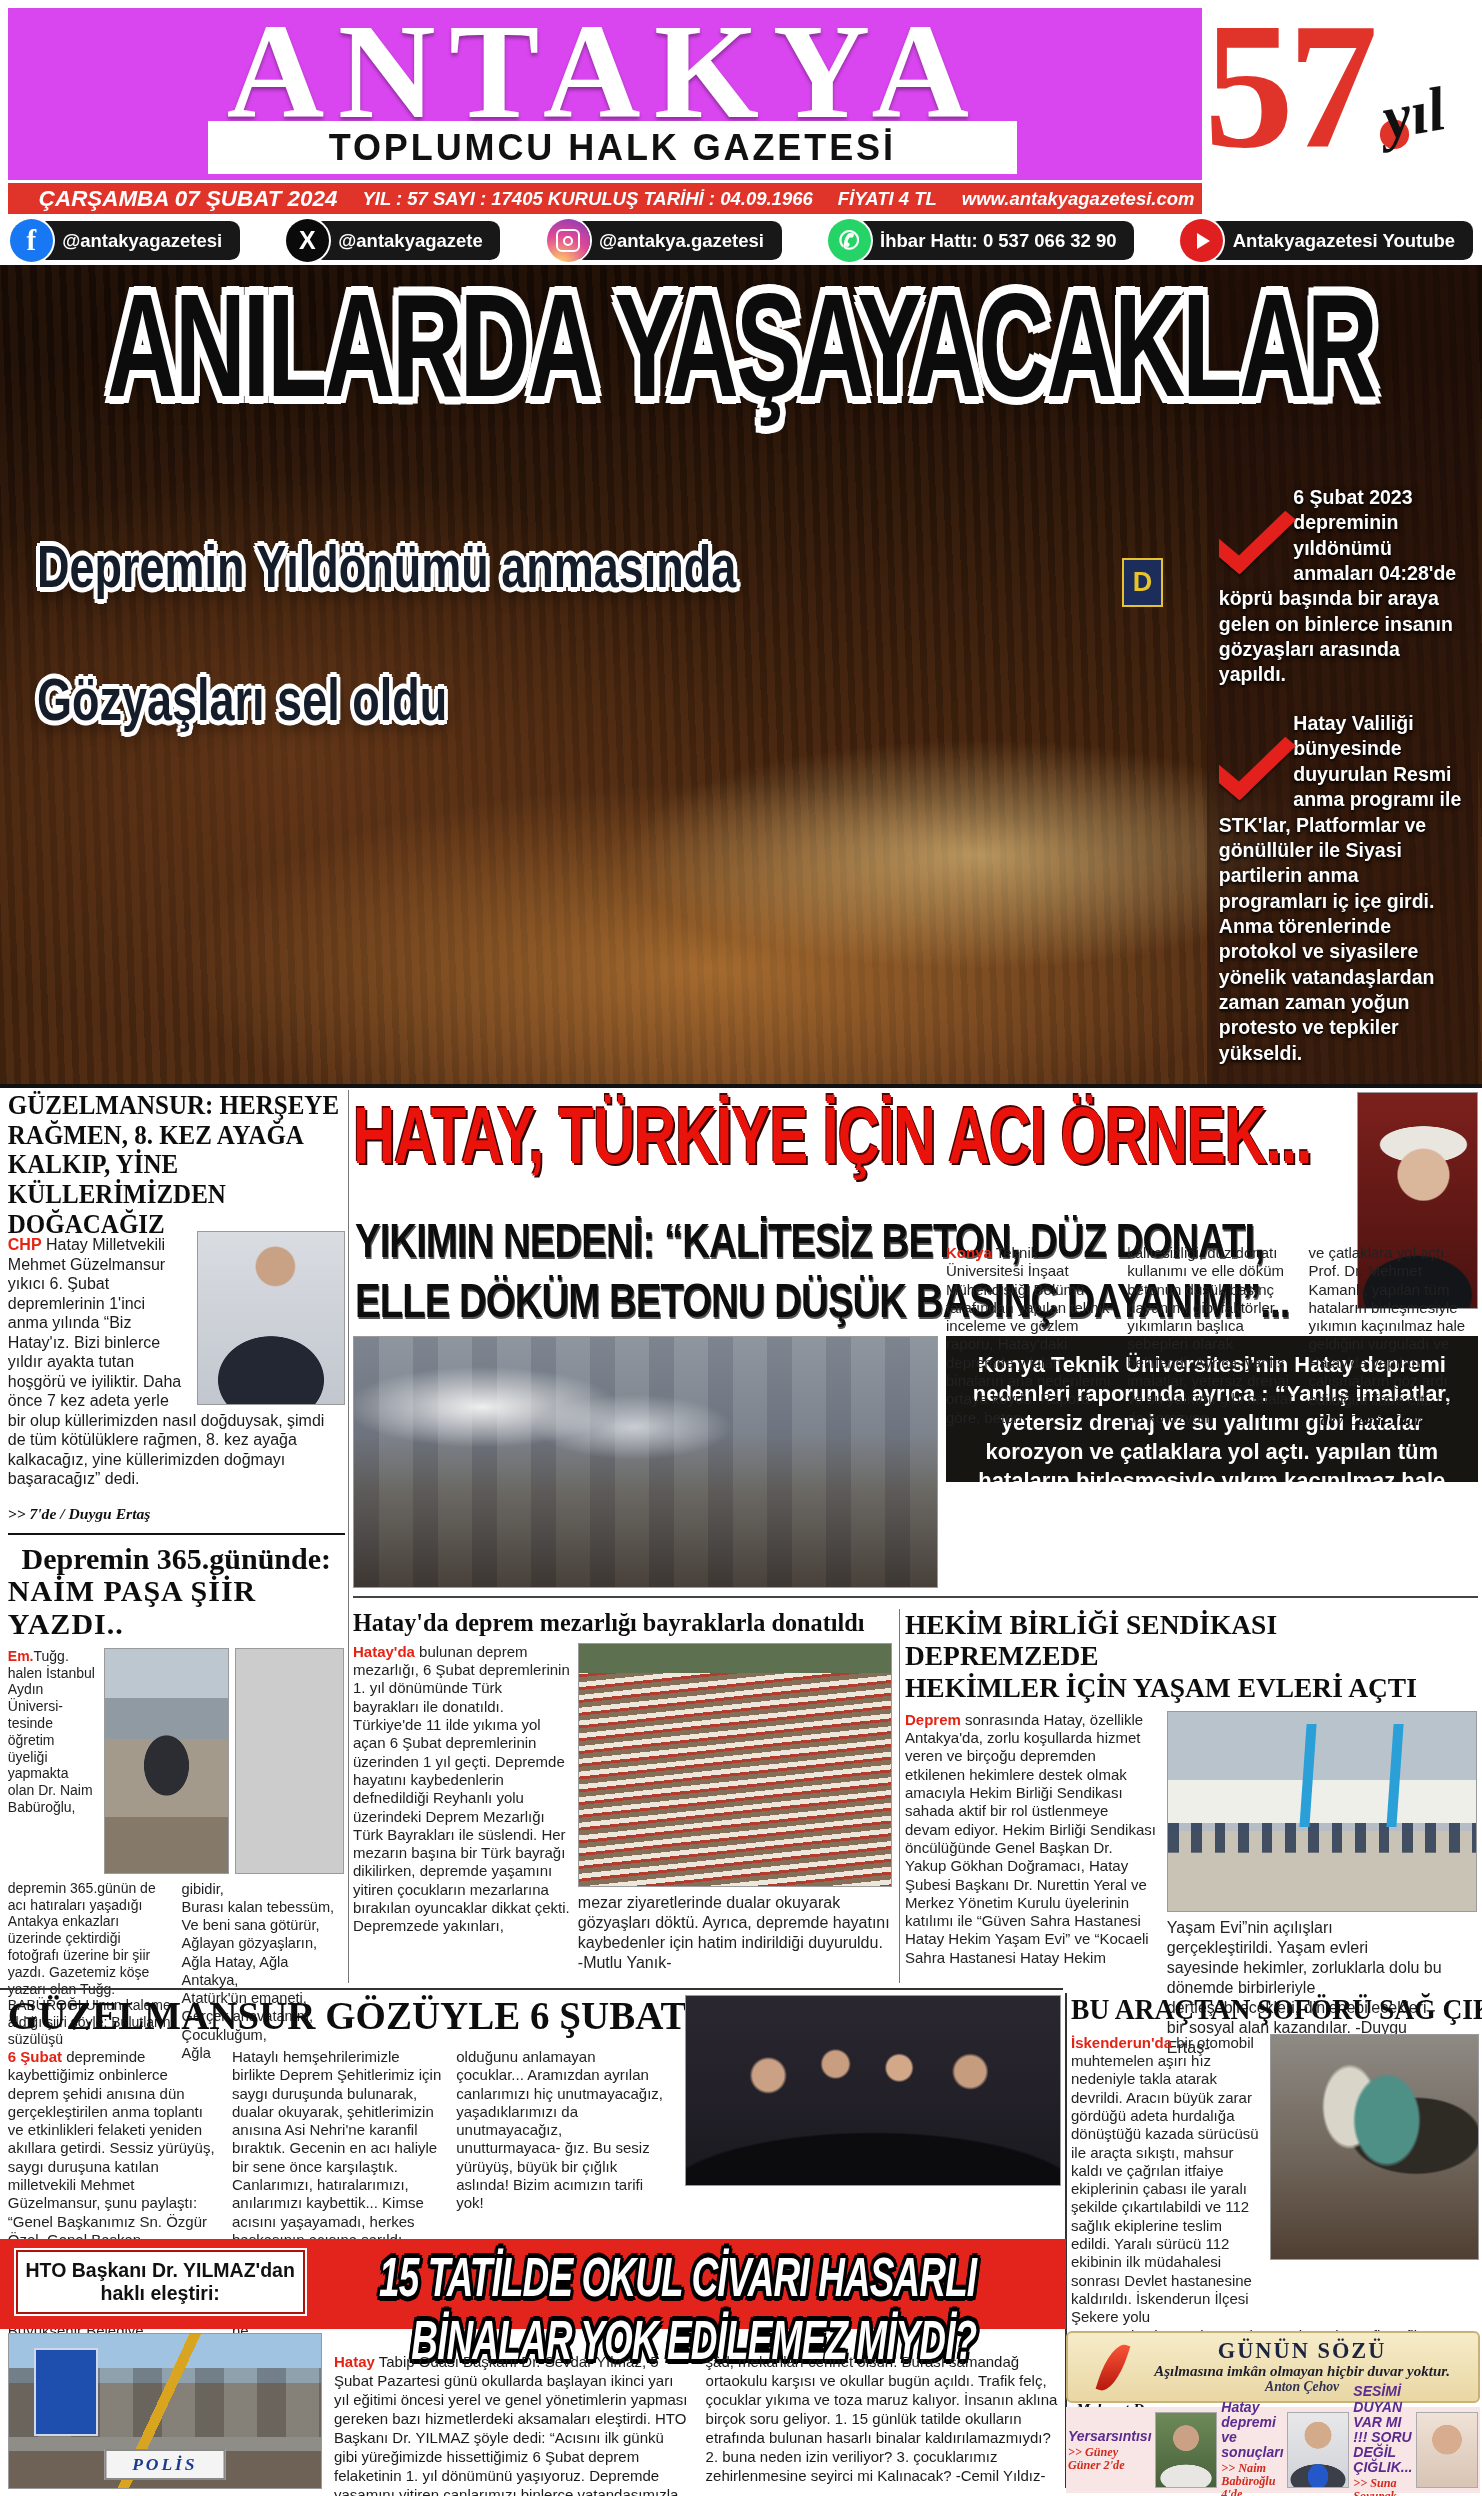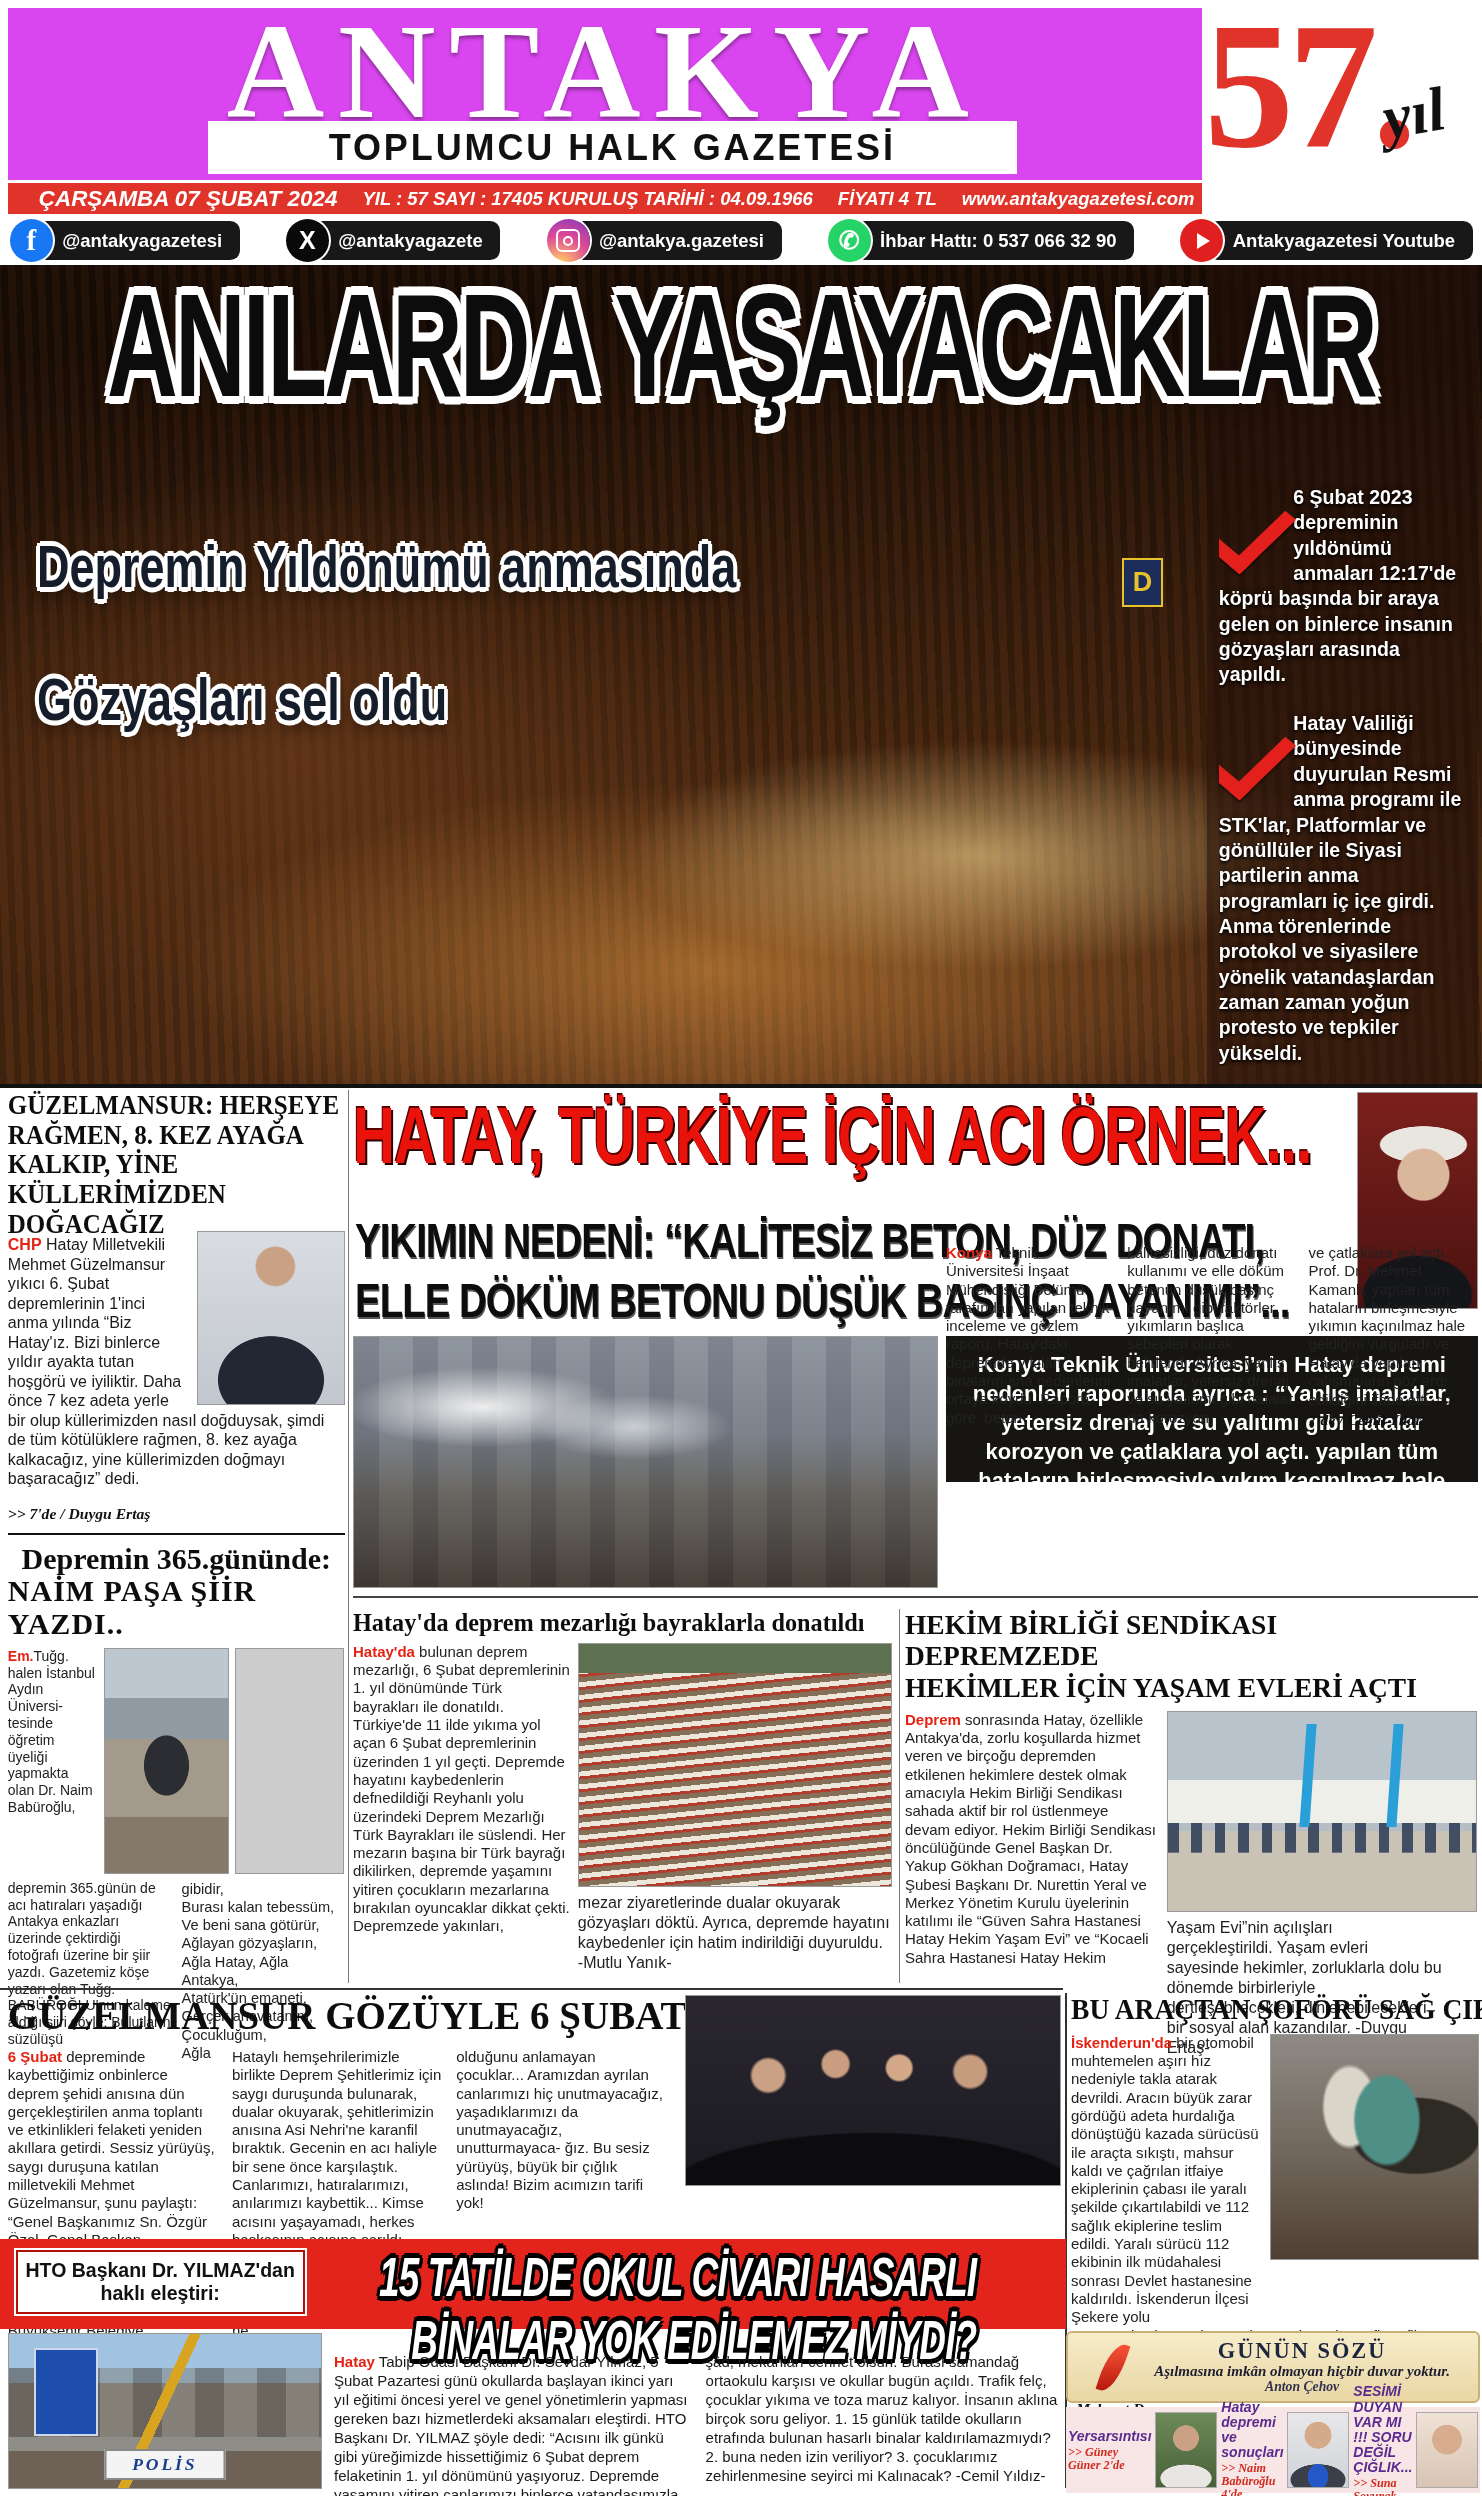--- a/index.html
+++ b/index.html
@@ -298,21 +298,21 @@
           <span class="yt-play"></span>
         </div>
       <div class="spill">Antakyagazetesi Youtube</div>
     </div>
   </div>
 
   <div class="lead">
     <div class="lead-sidebar">
       <div class="bullet">
         <div class="check"></div>
-        <p>6 Şubat 2023 depreminin yıldönümü anmaları 12:17'de köprü başında bir araya gelen on binlerce insanın gözyaşları arasında yapıldı.</p>
+        <p>6 Şubat 2023 depreminin yıldönümü anmaları 04:28'de köprü başında bir araya gelen on binlerce insanın gözyaşları arasında yapıldı.</p>
       </div>
       <div class="bullet">
         <div class="check"></div>
         <p>Hatay Valiliği bünyesinde duyurulan Resmi anma programı ile STK'lar, Platformlar ve gönüllüler ile Siyasi partilerin anma programları iç içe girdi. Anma törenlerinde protokol ve siyasilere yönelik vatandaşlardan zaman zaman yoğun protesto ve tepkiler yükseldi.</p>
       </div>
 
     </div>
     <div class="d-sign">D</div>
     <div class="lead-headline">
       <span>ANILARDA YAŞAYACAKLAR</span>

